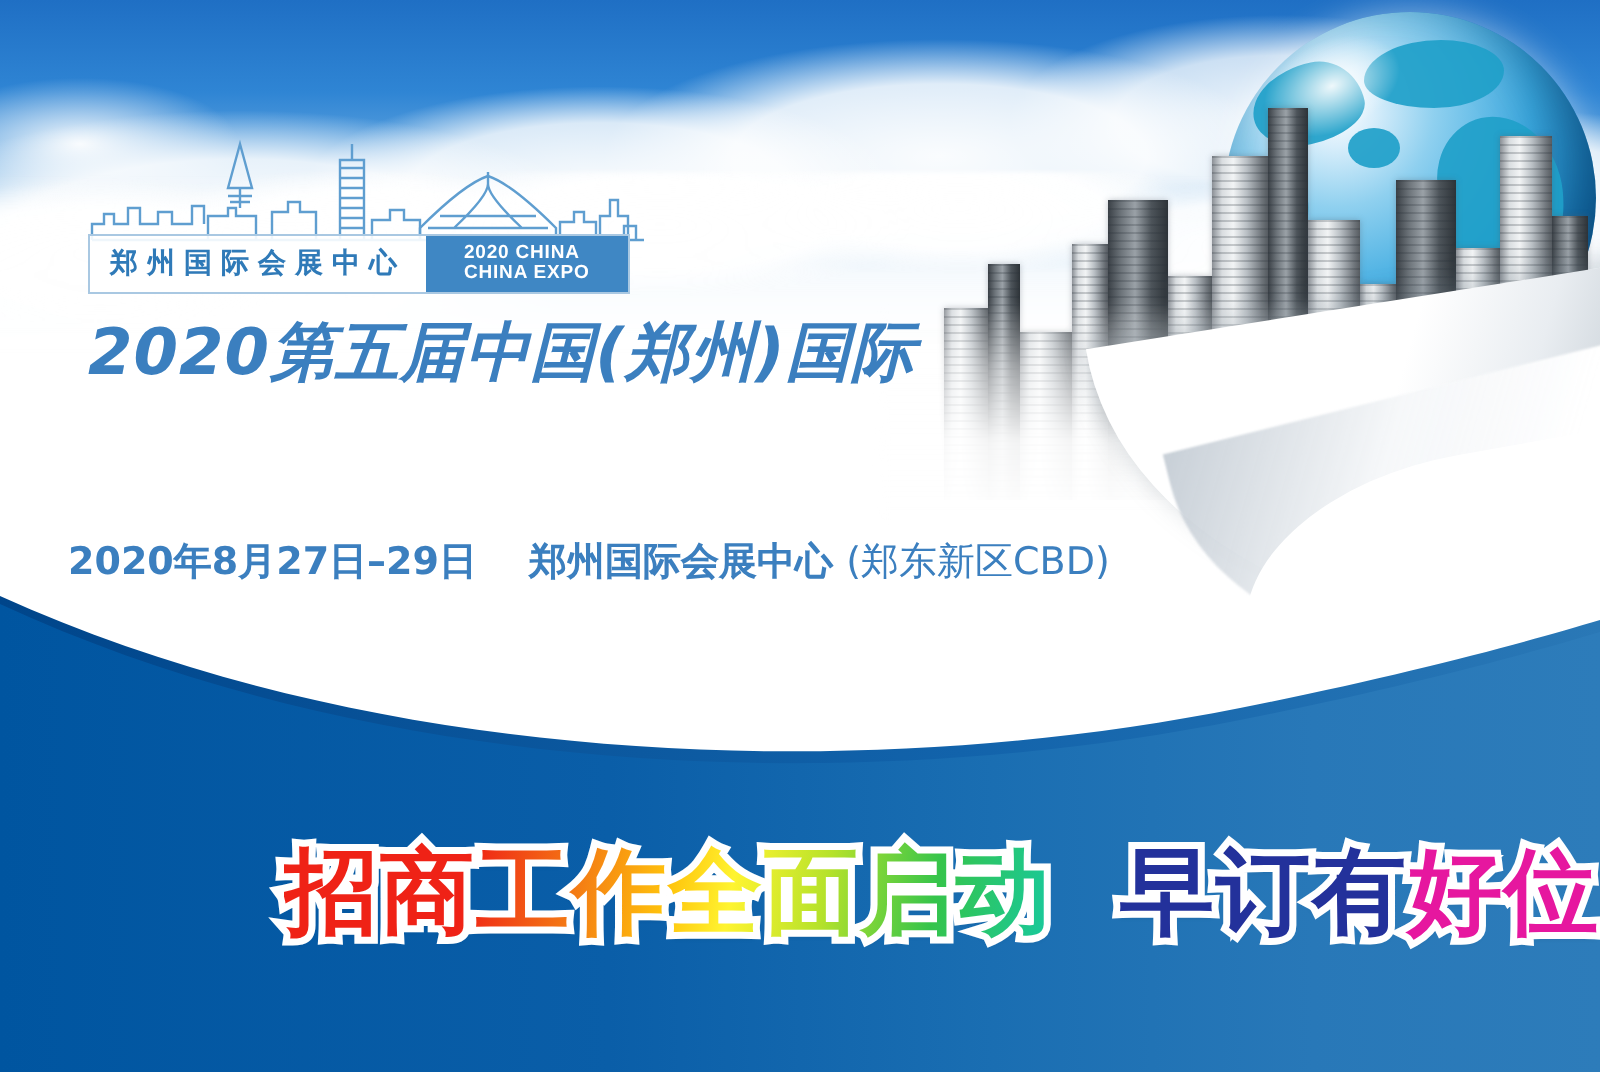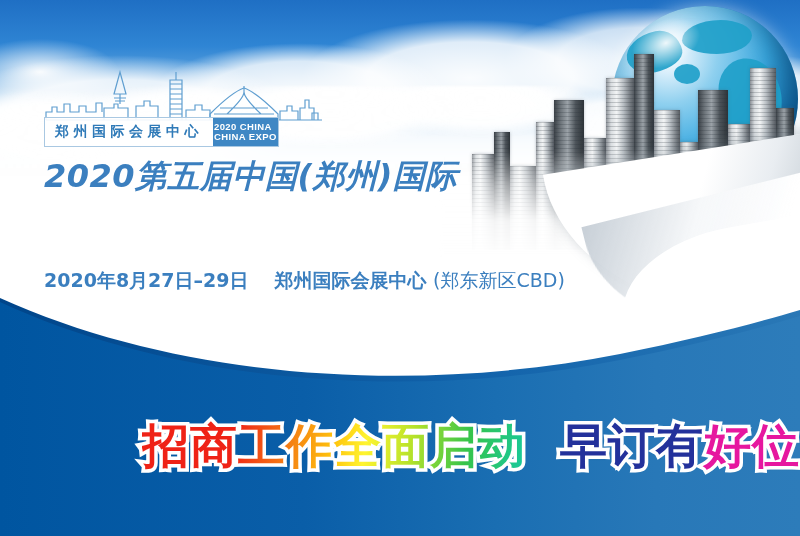--- a/index.html
+++ b/index.html
@@ -114,36 +114,36 @@
     position:absolute;left:44px;top:117px;height:28px;display:flex;align-items:stretch;
     border:1px solid #a9c8e2;background:rgba(255,255,255,.9);
   }
   .logobar .cn{
     display:flex;align-items:center;padding:0 10px;
     color:#2f7ab8;font-size:14px;letter-spacing:4.5px;font-weight:700;
     font-family:"DejaVu Sans","Liberation Sans",sans-serif;white-space:nowrap;
   }
   .logobar .en{
     background:#3f87c4;color:#fff;display:flex;flex-direction:column;
-    justify-content:center;padding:0 1px;line-height:1.05;
+    justify-content:center;padding:0 19px;line-height:1.05;
     font-size:9.5px;font-weight:700;letter-spacing:.4px;white-space:nowrap;
   }
 
   
   .headline{
     position:absolute;left:44px;top:158px;width:700px;
     color:#3b7fbf;font-weight:700;line-height:1.14;
     font-family:"DejaVu Sans","Liberation Sans",sans-serif;
     letter-spacing:.5px;
     font-style:italic;
   }
   .headline .l1{font-size:32px;display:block;}
   .headline .l2{font-size:32px;display:block;}
   .subline{
-    position:absolute;left:44px;top:268px;width:720px;
+    position:absolute;left:34px;top:268px;width:720px;
     color:#3b7fbf;font-size:19px;font-weight:700;white-space:nowrap;
     font-family:"DejaVu Sans","Liberation Sans",sans-serif;
   }
   .subline .venue{font-weight:700;margin-left:26px;}
   .subline .paren{font-weight:400;}
 
   
   .wavewrap{position:absolute;left:0;top:280px;width:800px;height:256px;overflow:hidden;}
   .wavewrap svg{display:block;}
 

